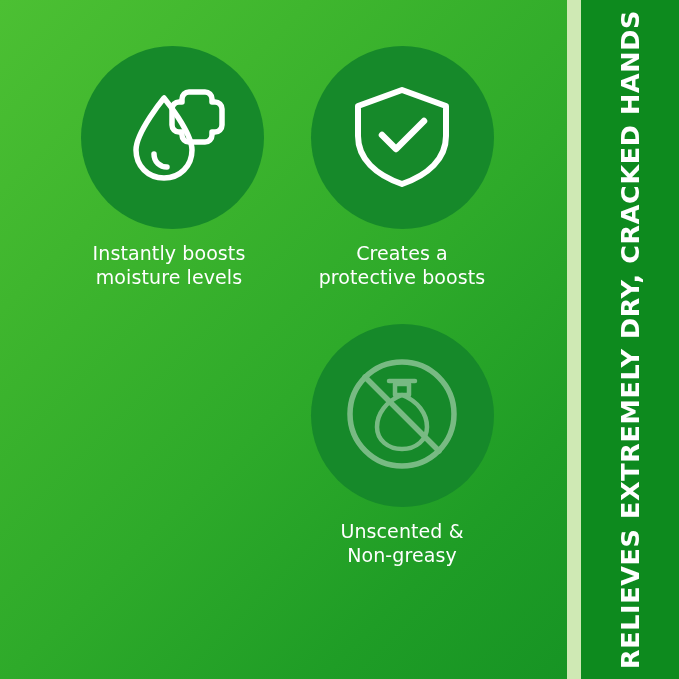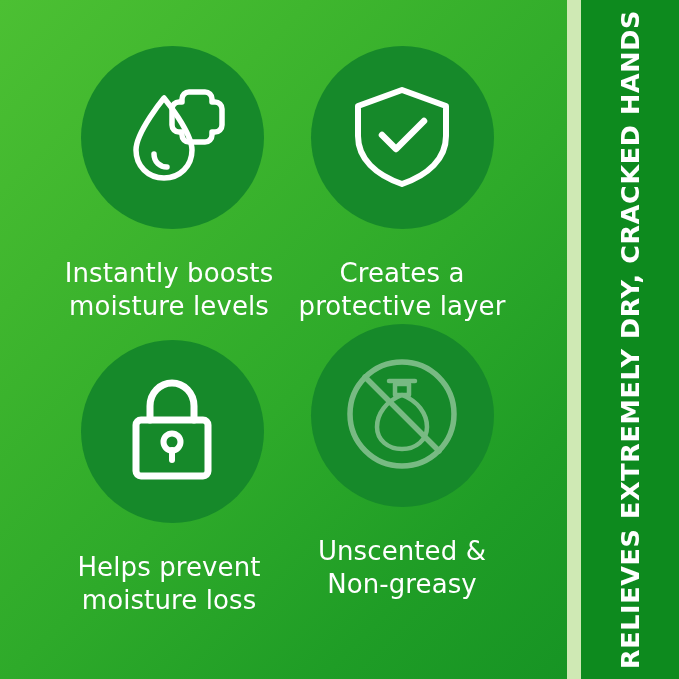--- a/index.html
+++ b/index.html
@@ -85,23 +85,23 @@
     border-radius: 50%;
     background: #16892a;
     margin: 0 auto;
     display: flex;
     align-items: center;
     justify-content: center;
   }
   .circle.faded svg { opacity: 0.42; }
 
   .caption {
-    margin-top: 28px;
+    margin-top: 12px;
     color: #ffffff;
-    font-size: 26px;
+    font-size: 19px;
     line-height: 1.28;
     font-family: "DejaVu Sans", sans-serif;
     letter-spacing: 0.1px;
     white-space: pre-line;
   }
   .cell-0 .caption, .cell-2 .caption { padding-right: 6px; }
 </style>
 </head>
 <body>
 
@@ -127,37 +127,23 @@
       <div class="cell cell-1">
         <div class="circle">
           <span>
             <svg width="120" height="120" viewBox="0 0 120 120" fill="none" aria-hidden="true">
               <path d="M60 14 L104 30 V60 C104 83 86 99 60 108 C34 99 16 83 16 60 V30 Z" stroke="#ffffff" stroke-width="6" stroke-linejoin="round" fill="none"></path>
               <path d="M40 59 L54 73 L82 45" stroke="#ffffff" stroke-width="6.5" stroke-linecap="round" stroke-linejoin="round" fill="none"></path>
             </svg>
           </span>
         </div>
         <div class="caption">Creates a
-protective layer</div>
+protective boosts</div>
       </div>
 
-      <div class="cell cell-2">
-        <div class="circle">
-          <span>
-            <svg width="120" height="120" viewBox="0 0 120 120" fill="none" aria-hidden="true">
-              <path d="M38 50 V36 C38 23 48 13 60 13 C72 13 82 23 82 36 V50" stroke="#ffffff" stroke-width="7" stroke-linecap="round" fill="none"></path>
-              <rect x="24" y="50" width="72" height="56" rx="5" stroke="#ffffff" stroke-width="7" fill="none"></rect>
-              <circle cx="60" cy="72" r="8.5" stroke="#ffffff" stroke-width="6" fill="none"></circle>
-              <path d="M60 80 V90" stroke="#ffffff" stroke-width="6" stroke-linecap="round"></path>
-            </svg>
-          </span>
-        </div>
-        <div class="caption">Helps prevent
-moisture loss</div>
-      </div>
 
       <div class="cell cell-3">
         <div class="circle faded">
           <span>
             <svg width="126" height="126" viewBox="0 0 126 126" fill="none" aria-hidden="true">
               <circle cx="63" cy="63" r="52" stroke="#ffffff" stroke-width="5.5" fill="none"></circle>
               <path d="M26 26 L100 100" stroke="#ffffff" stroke-width="5.5" stroke-linecap="round"></path>
               <path d="M56 33 h14 v11 h-14 z" stroke="#ffffff" stroke-width="4.5" stroke-linejoin="round" fill="none"></path>
               <path d="M63 44 C47 50 38 63 38 76 C38 89 49 98 63 98 C77 98 88 89 88 76 C88 63 79 50 63 44 Z" stroke="#ffffff" stroke-width="4.5" stroke-linejoin="round" fill="none"></path>
               <path d="M50 30 h26" stroke="#ffffff" stroke-width="4.5" stroke-linecap="round"></path>

